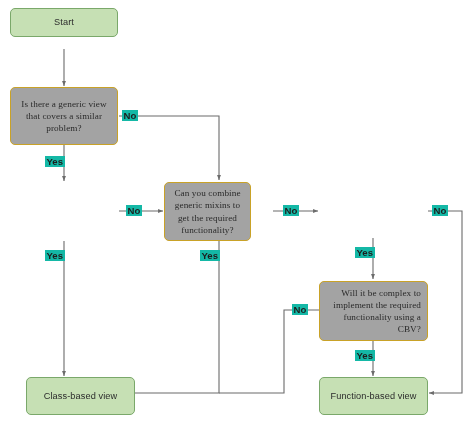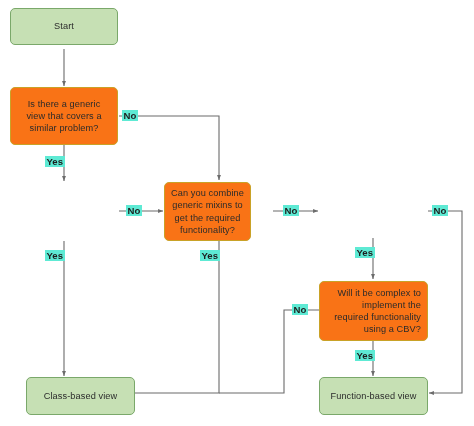--- a/index.html
+++ b/index.html
@@ -39,29 +39,30 @@
     line-height: 12.2px;
     color: #2b2b2b;
     padding: 2px 6px;
     letter-spacing: 0.01em;
   }
   .node.terminal {
     background: #c6e0b4;
     border: 1px solid #7aa86a;
   }
   .node.decision {
-    background: #f97316;
+    background: #a3a3a3;
     border: 1px solid #c9a227;
+    font-family: Liberation Serif, serif;
   }
   .edge-label {
     position: absolute;
     font-size: 9.6px;
     font-weight: bold;
     color: #1d1d1d;
-    background: #5eead4;
+    background: #14b8a6;
     padding: 0 1.5px;
     white-space: nowrap;
     line-height: 11px;
   }
 </style>
 </head>
 <body>
 
 <div id="flowchart-canvas">
 
@@ -90,21 +91,21 @@
       <path d="M 373 238 L 373 279" marker-end="url(#arrow)"></path>
 
       <path d="M 428 211 L 462 211 L 462 393 L 429 393" marker-end="url(#arrow)"></path>
 
       <path d="M 373 341 L 373 376" marker-end="url(#arrow)"></path>
 
       <path d="M 319 310 L 284 310 L 284 393 L 219 393"></path>
     </g>
   </svg>
 
-  <div class="node terminal" style="left:10px; top:8px; width:108px; height:37px;">
+  <div class="node terminal" style="left:10px; top:8px; width:108px; height:29px;">
     <span>Start</span>
   </div>
 
   <div class="node decision" style="left:10px; top:87px; width:108px; height:58px;">
     <span>Is there a generic view that covers a similar problem?</span>
   </div>
 
 
   <div class="node decision" style="left:164px; top:182px; width:87px; height:59px;">
     <span>Can you combine generic mixins to get the required functionality?</span>

